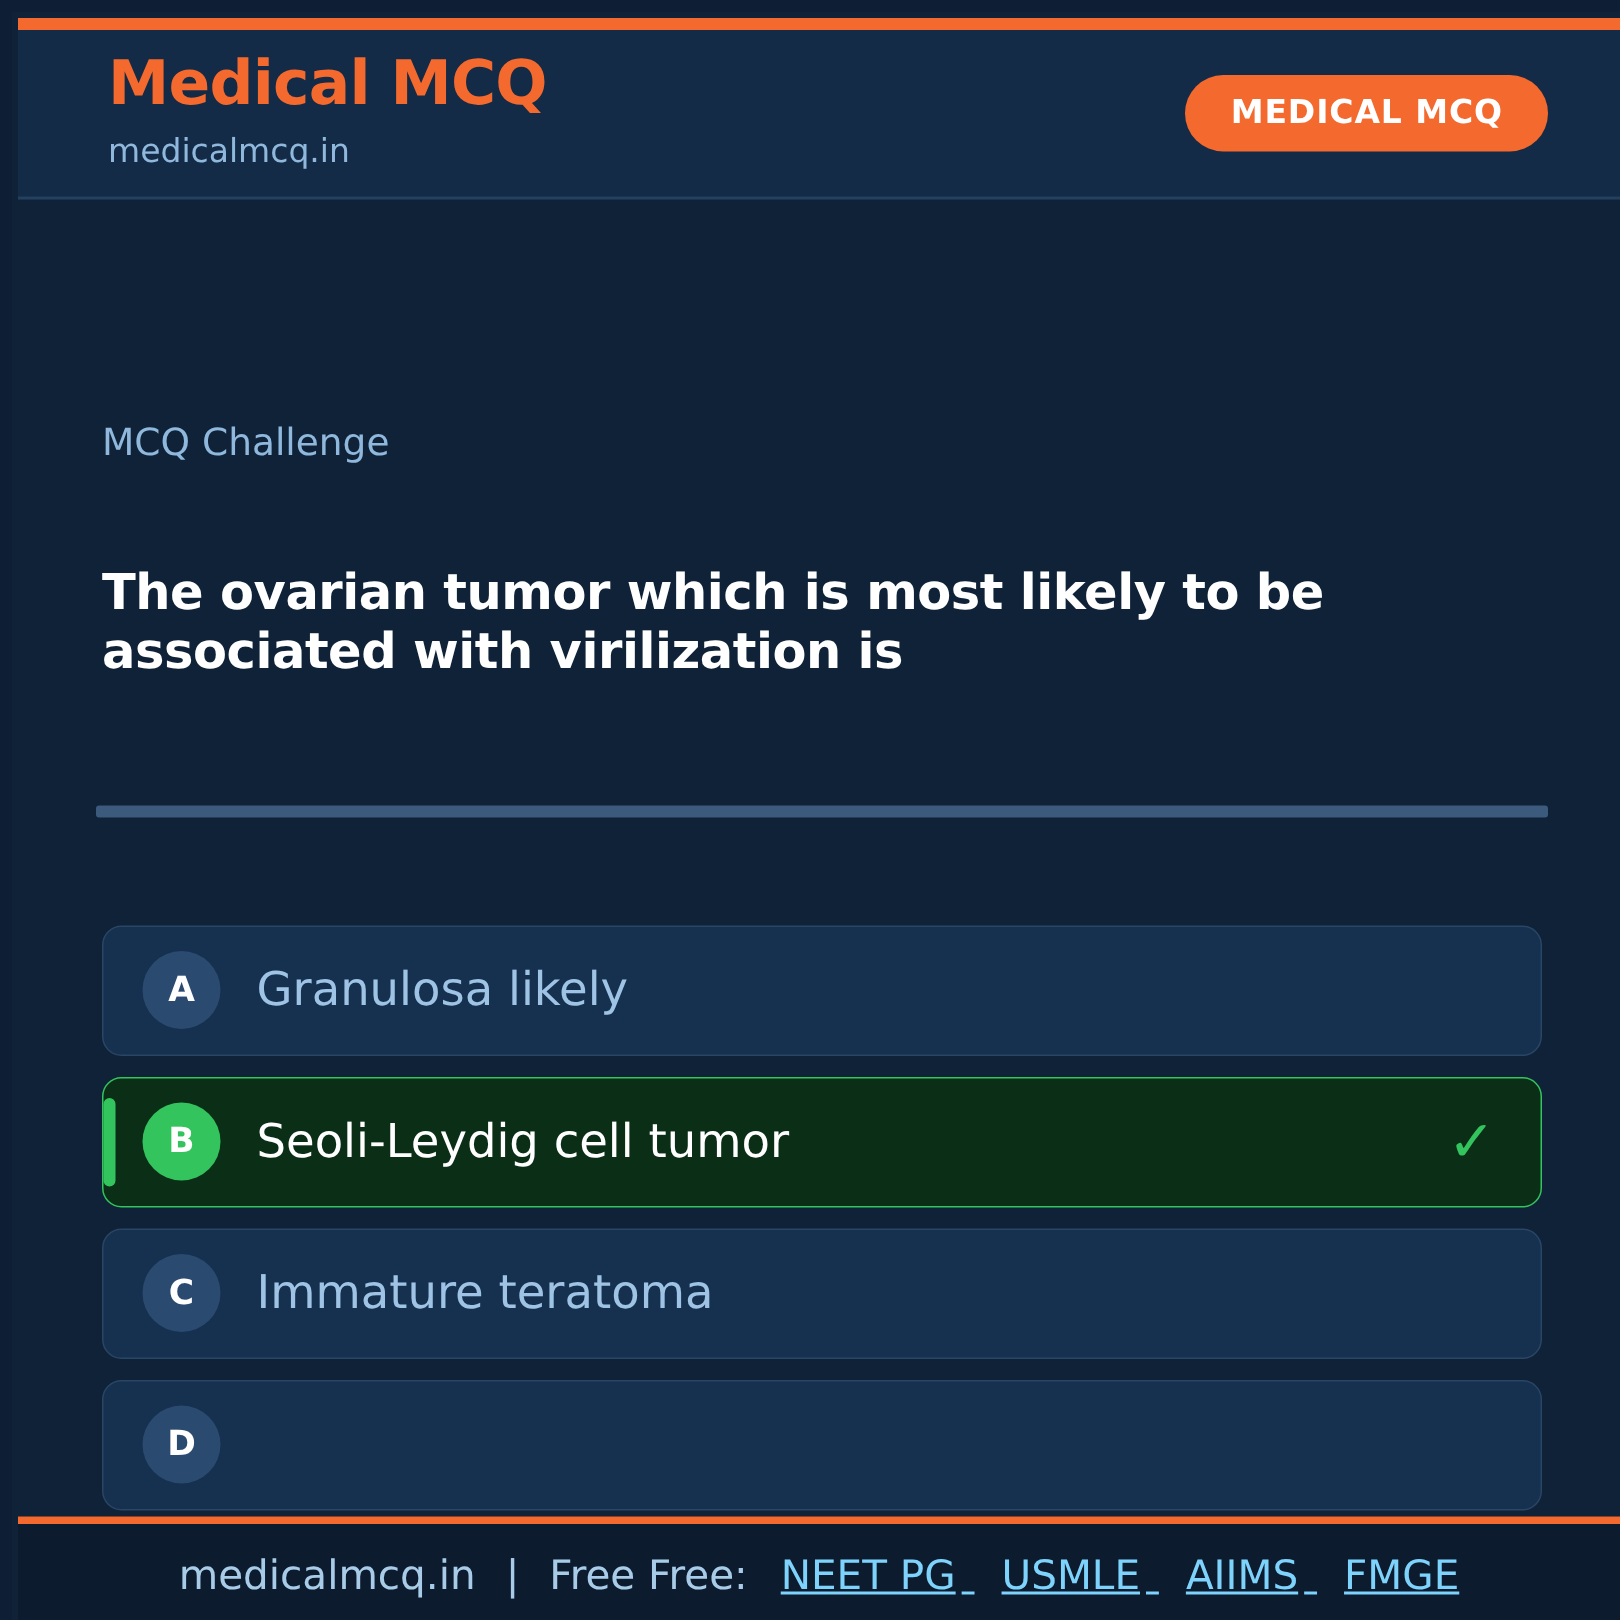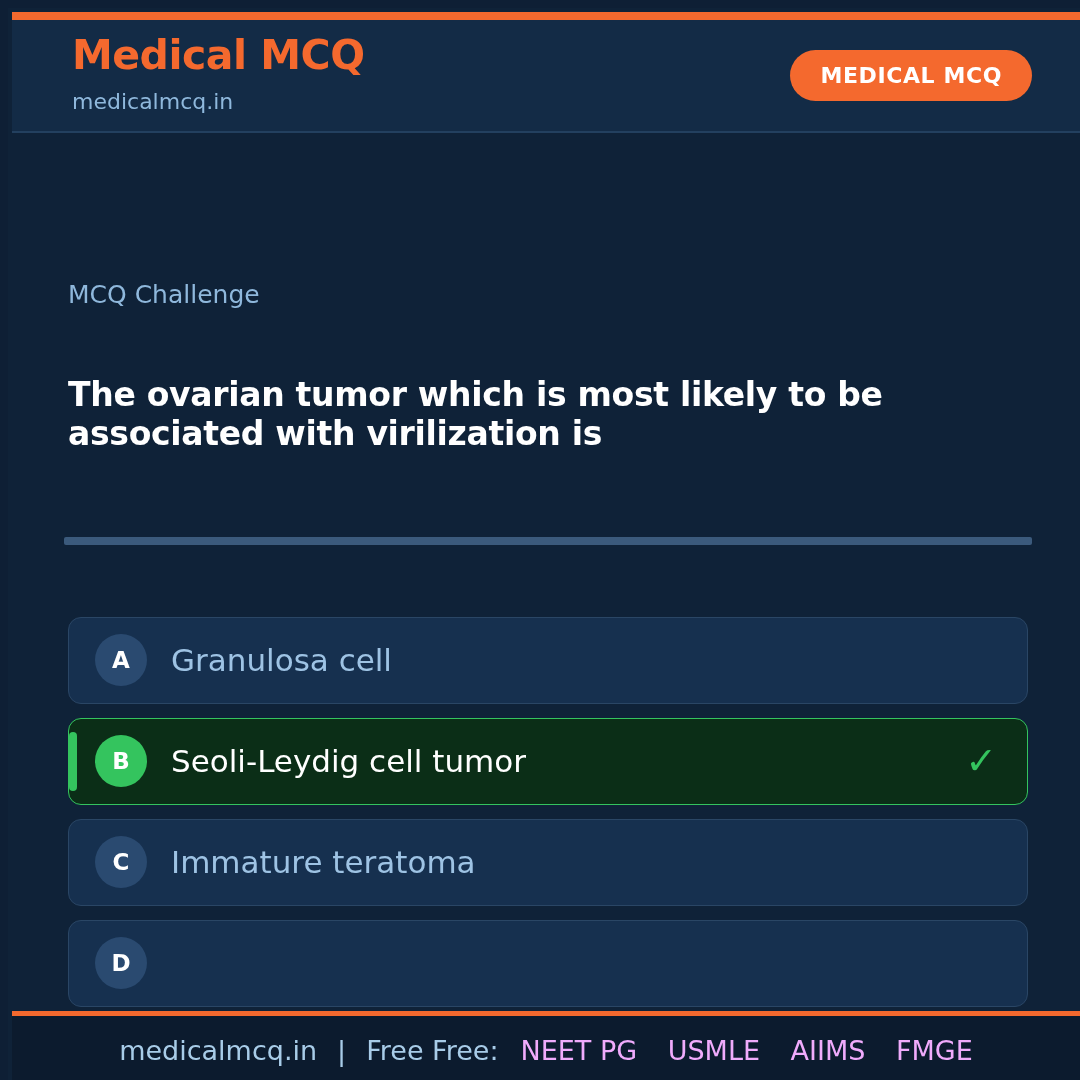--- a/index.html
+++ b/index.html
@@ -162,21 +162,21 @@
     align-items:center;
     justify-content:center;
     gap:0;
   }
   .footer-text {
     font-size:27px;
     color:#A8CCE8;
     white-space:nowrap;
   }
   .footer-sep { padding:0 16px; color:#A8CCE8; font-size:27px; }
-  .footer-exams { font-size:27px; color:#f0abfc; white-space:nowrap; }
+  .footer-exams { font-size:27px; color:#7dd3fc; white-space:nowrap;text-decoration:underline; }
   .footer-exams span { margin-left:14px; }
   .footer-exams span:first-child { margin-left:10px; }
 </style>
 </head>
 <body>
 
 <div id="page">
 
   <div class="top-rule"></div>
 
@@ -190,21 +190,21 @@
 
   <div class="main">
     <div class="kicker">MCQ Challenge</div>
     <div class="question">The ovarian tumor which is most likely to be associated with virilization is</div>
     <div class="divider"></div>
 
     <div class="options">
 
       <div class="option">
         <div class="opt-letter">A</div>
-        <div class="opt-text">Granulosa cell</div>
+        <div class="opt-text">Granulosa likely</div>
         <div class="opt-check"></div>
       </div>
 
       <div class="option correct">
         <div class="opt-letter">B</div>
         <div class="opt-text">Seoli-Leydig cell tumor</div>
         <div class="opt-check">✓</div>
       </div>
 
       <div class="option">

